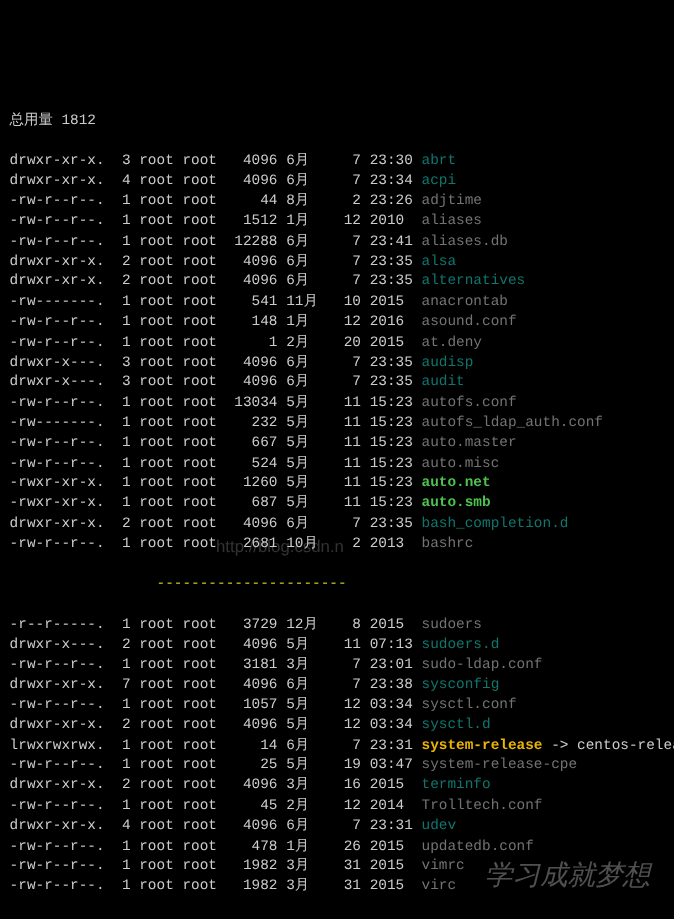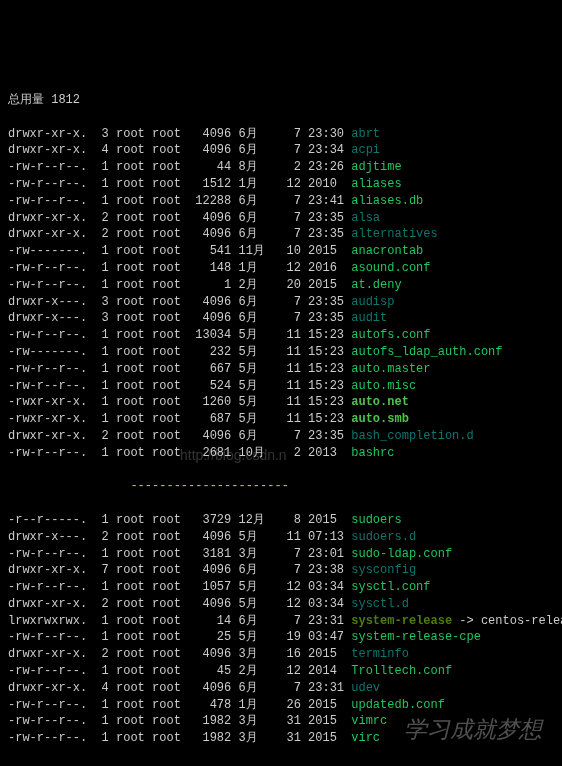--- a/index.html
+++ b/index.html
@@ -9,22 +9,22 @@
     color: #ccc;
     font-family: "Courier New", monospace;
     font-size: 12px;
     line-height: 1.4;
     width: 546px;
     white-space: pre;
   }
   .prompt-line { color: #ccc; }
   .dir { color: #0f766e; font-weight: normal; }
   .exe { color: #4fc24f; font-weight: bold; }
-  .lnk { color: #4d7c0f; font-weight: bold; }
-  .normal { color: #22c55e; }
+  .lnk { color: #eab308; font-weight: bold; }
+  .normal { color: #737373; }
   .sep { color: #d0d020; }
   .watermark {
     position: absolute;
     left: 180px;
     top: 446px;
     color: rgba(200,200,200,0.25);
     font-size: 14px;
     font-family: sans-serif;
     pointer-events: none;
   }

